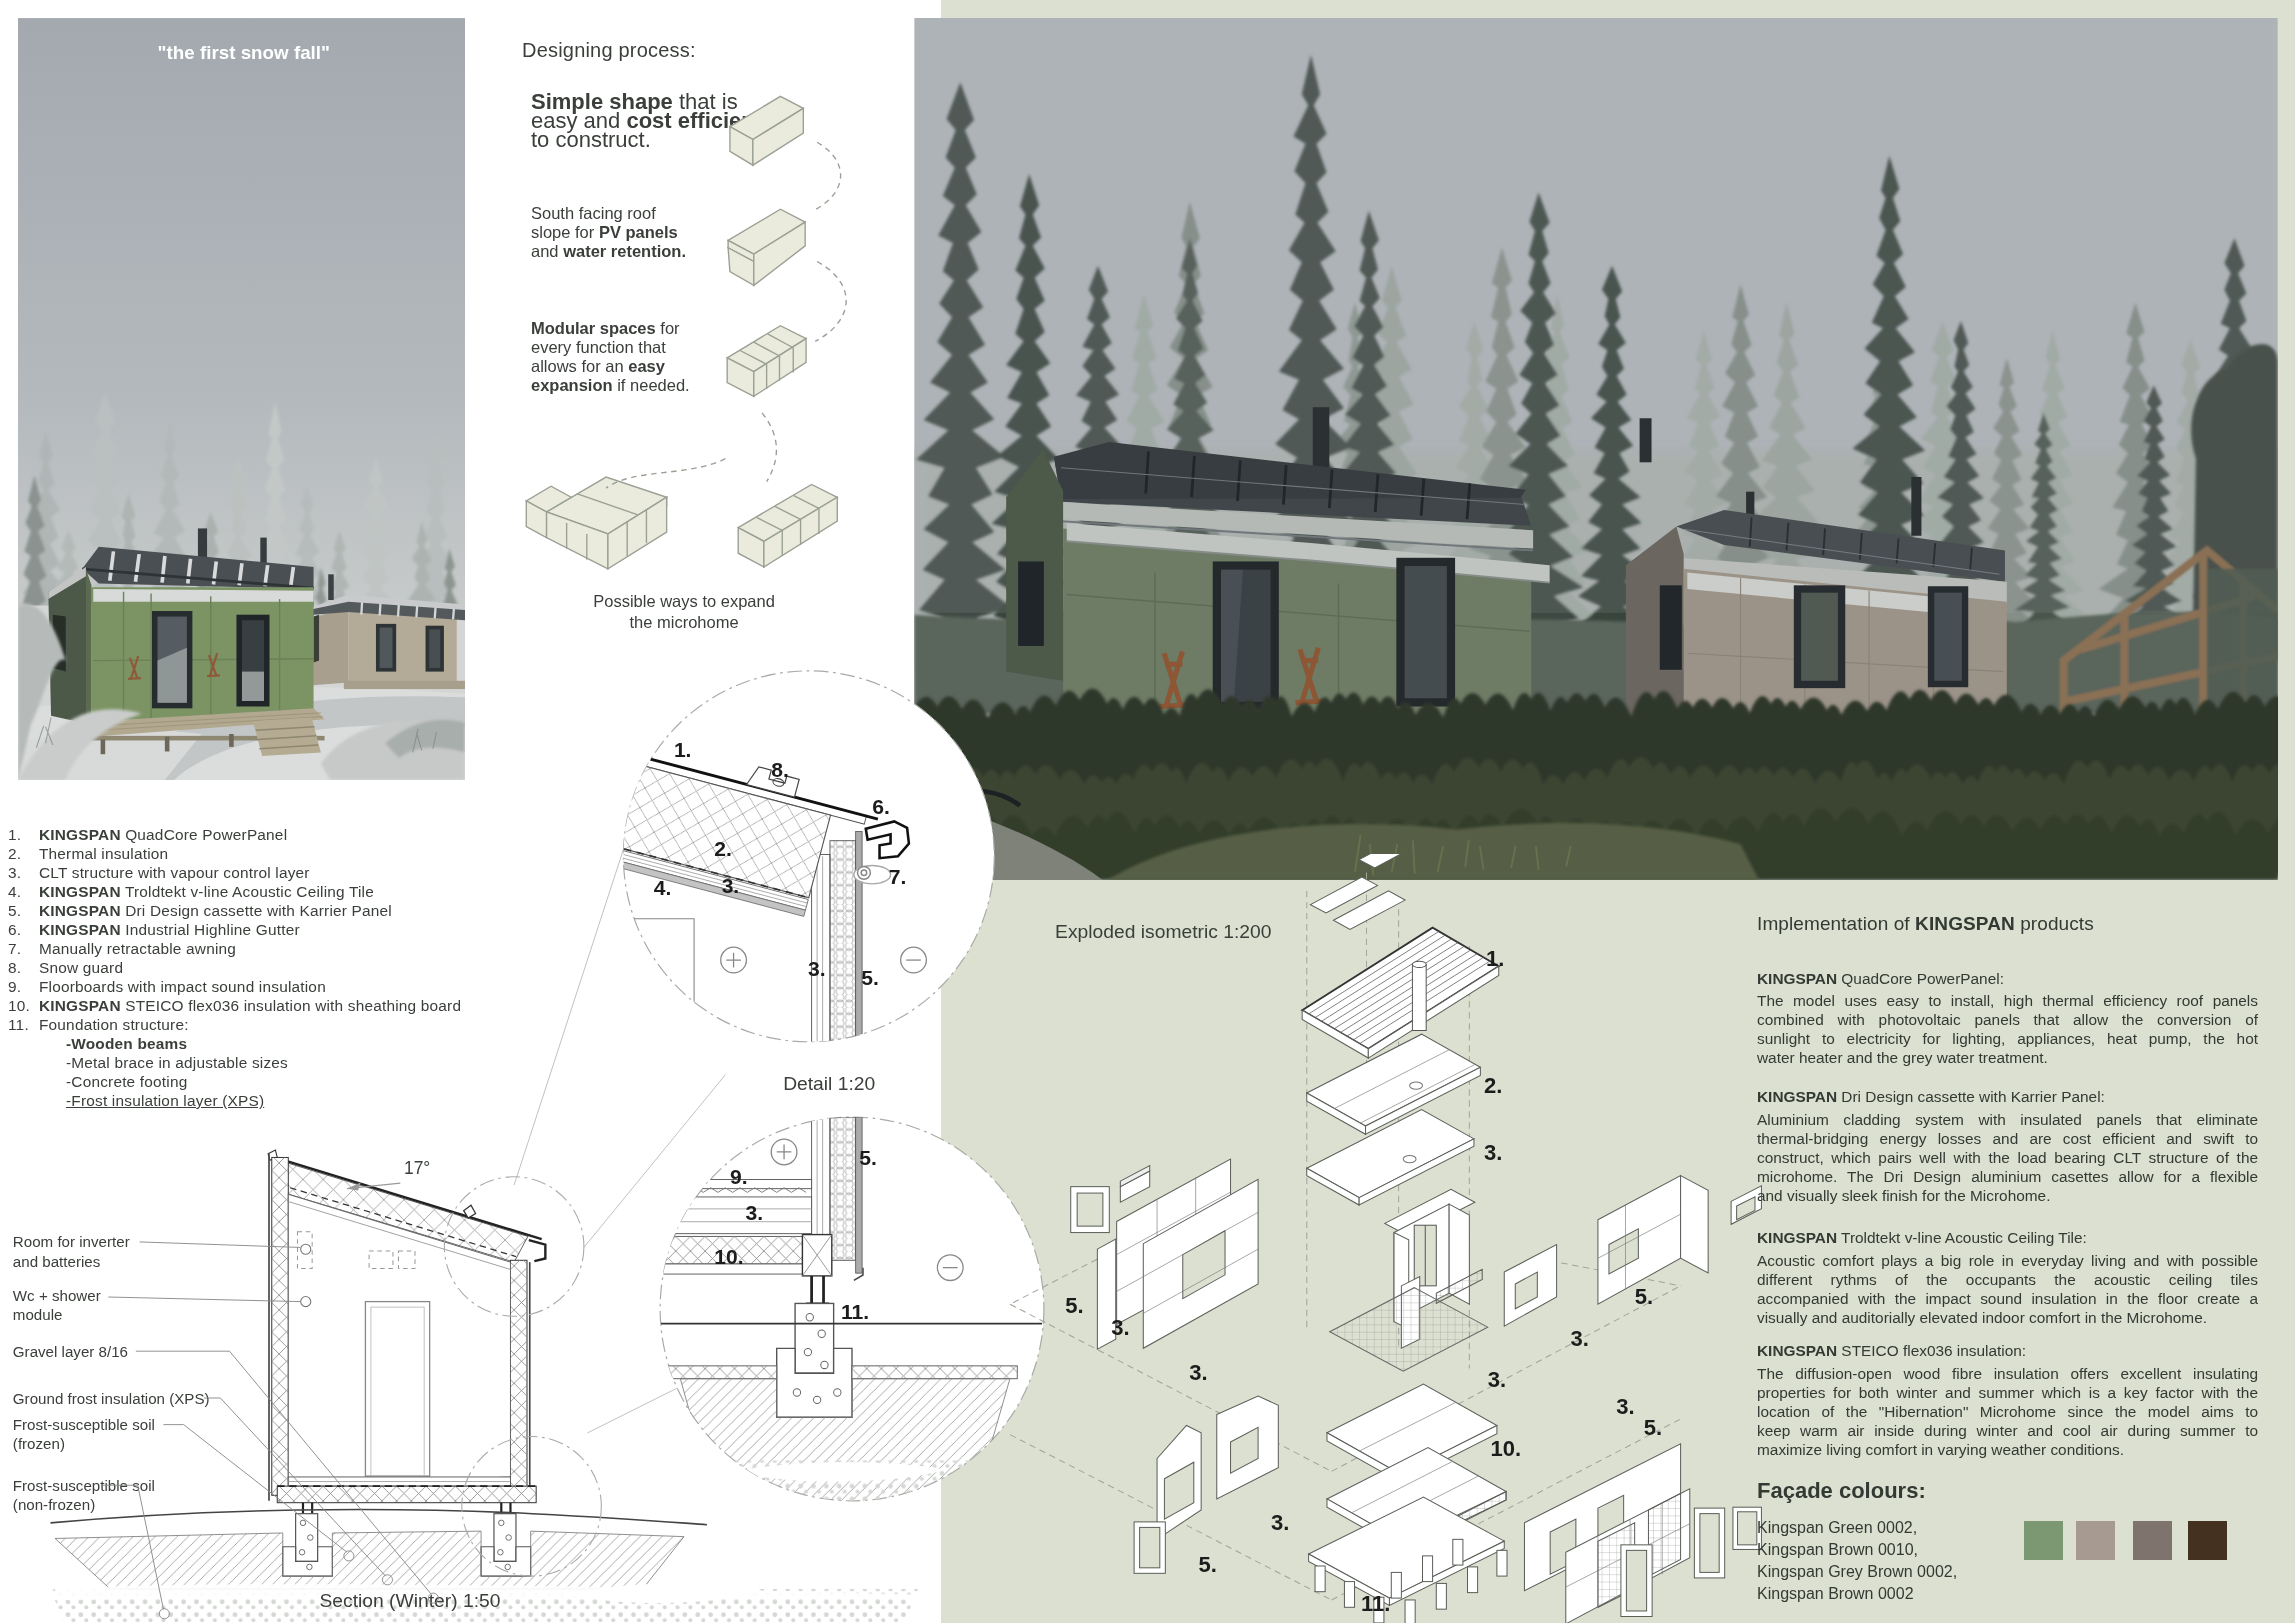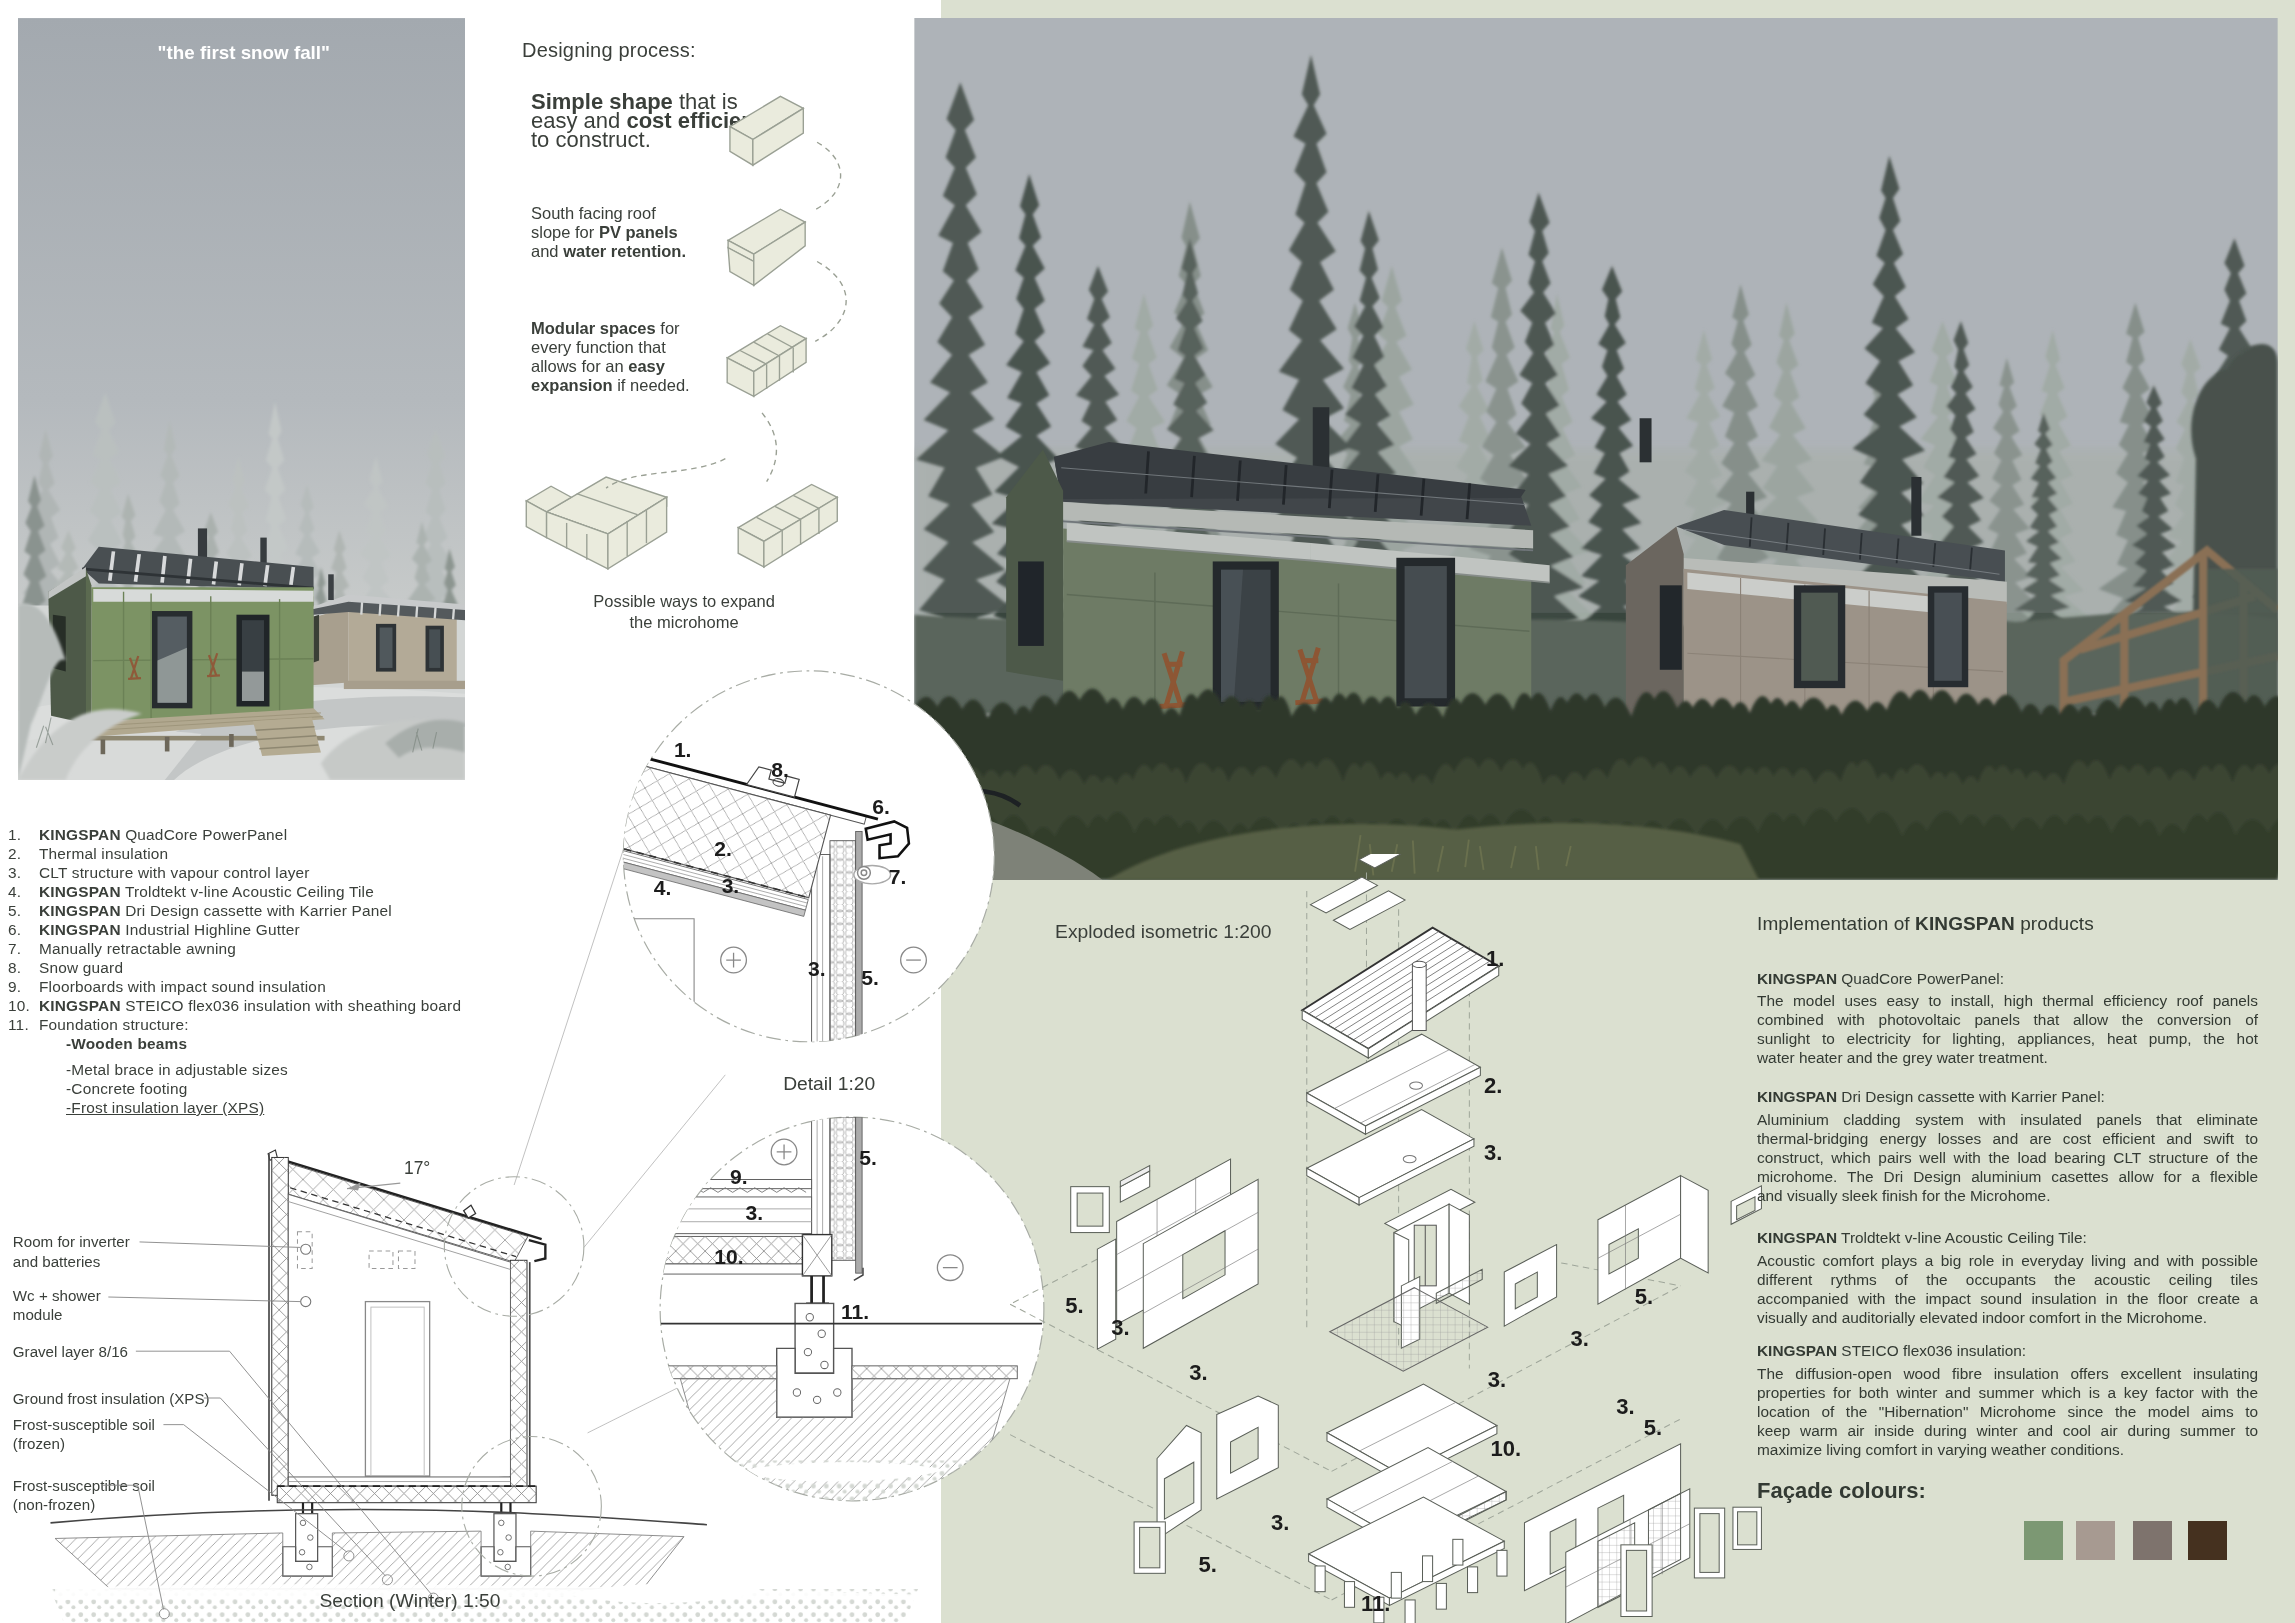--- a/index.html
+++ b/index.html
@@ -461,21 +461,21 @@
 <div><span style="display:inline-block;width:31px;">3.</span>CLT structure with vapour control layer</div>
 <div><span style="display:inline-block;width:31px;">4.</span><b>KINGSPAN</b> Troldtekt v-line Acoustic Ceiling Tile</div>
 <div><span style="display:inline-block;width:31px;">5.</span><b>KINGSPAN</b> Dri Design cassette with Karrier Panel</div>
 <div><span style="display:inline-block;width:31px;">6.</span><b>KINGSPAN</b> Industrial Highline Gutter</div>
 <div><span style="display:inline-block;width:31px;">7.</span>Manually retractable awning</div>
 <div><span style="display:inline-block;width:31px;">8.</span>Snow guard</div>
 <div><span style="display:inline-block;width:31px;">9.</span>Floorboards with impact sound insulation</div>
 <div><span style="display:inline-block;width:31px;">10.</span><b>KINGSPAN</b> STEICO flex036 insulation with sheathing board</div>
 <div><span style="display:inline-block;width:31px;">11.</span>Foundation structure:</div>
 <div style="padding-left:58px;font-weight:bold;">-Wooden beams</div>
-<div style="padding-left:58px;margin-top:7px;">-Metal brace in adjustable sizes</div>
+<div style="padding-left:58px;">-Metal brace in adjustable sizes</div>
 <div style="padding-left:58px;">-Concrete footing</div>
 <div style="padding-left:58px;text-decoration:underline;">-Frost insulation layer (XPS)</div>
 </div>
 
 <div class="abs" style="left:0;top:634px;width:1065px;height:990px;">
 <svg width="1065" height="990" viewBox="0 0 1160 1078" xmlns="http://www.w3.org/2000/svg">
   <defs>
     <pattern id="hatchX" width="16" height="16" patternUnits="userSpaceOnUse">
       <path d="M0,16 L16,0" stroke="#888" stroke-width="0.9" fill="none"></path>
       <path d="M0,0 L16,16" stroke="#888" stroke-width="0.9" fill="none"></path>
@@ -978,20 +978,21 @@
     <div style="height:14.7px;"></div>
     <div class="ll"><b>KINGSPAN</b> STEICO flex036 insulation:</div>
     <div style="height:3.7px;"></div>
     <div class="jl">The diffusion-open wood fibre insulation offers excellent insulating</div>
     <div class="jl">properties for both winter and summer which is a key factor with the</div>
     <div class="jl">location of the "Hibernation" Microhome since the model aims to</div>
     <div class="jl">keep warm air inside during winter and cool air during summer to</div>
     <div class="ll">maximize living comfort in varying weather conditions.</div>
   </div>
   <div style="font-size:22px;font-weight:bold;position:absolute;top:569px;left:0;text-align:center;">Façade colours:</div>
+  <div style="font-size:16px;line-height:22px;position:absolute;top:608px;left:0;">Kingspan Green 0002,<br>Kingspan Brown 0010,<br>Kingspan Grey Brown 0002,<br>Kingspan Brown 0002</div>
 </div>
 
 <div class="abs" style="left:2024px;top:1521px;width:239px;height:39px;">
   <div style="position:absolute;left:0;width:39px;height:39px;background:#7c9873;"></div>
   <div style="position:absolute;left:52px;width:39px;height:39px;background:#a79a91;"></div>
   <div style="position:absolute;left:109px;width:39px;height:39px;background:#7e736d;"></div>
   <div style="position:absolute;left:164px;width:39px;height:39px;background:#45311f;"></div>
 </div>
 
 

